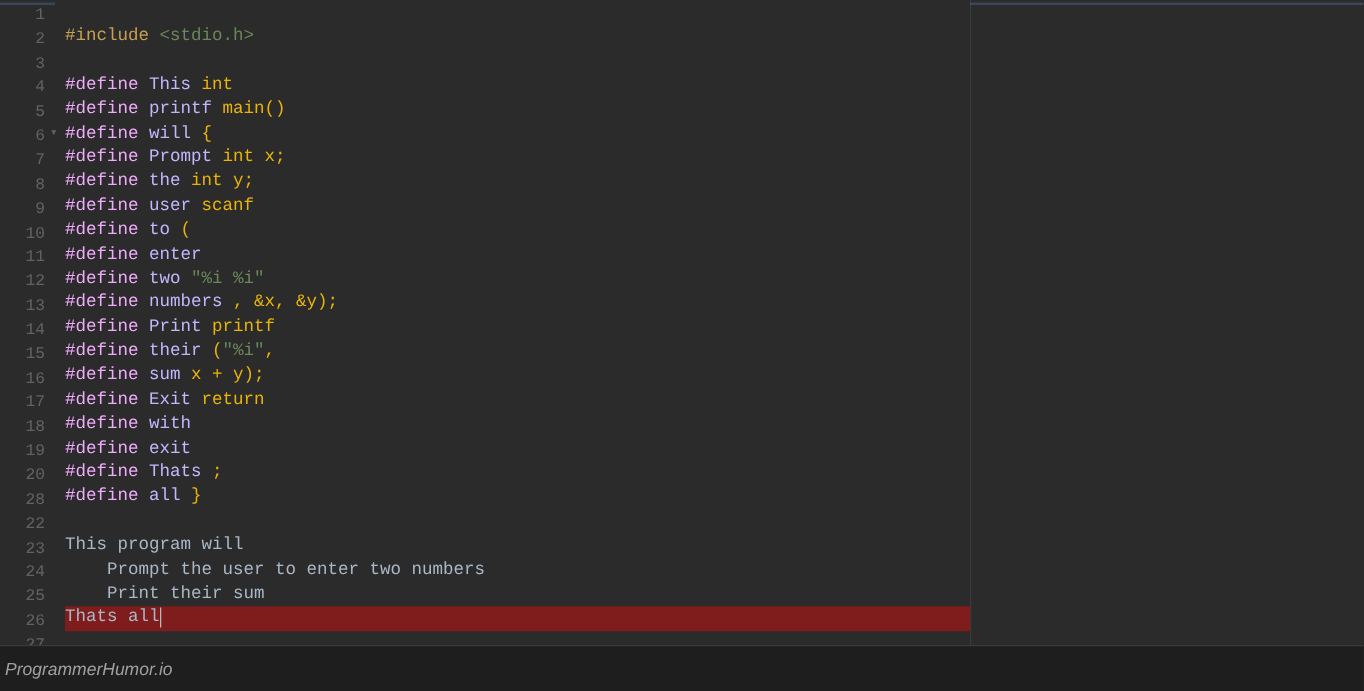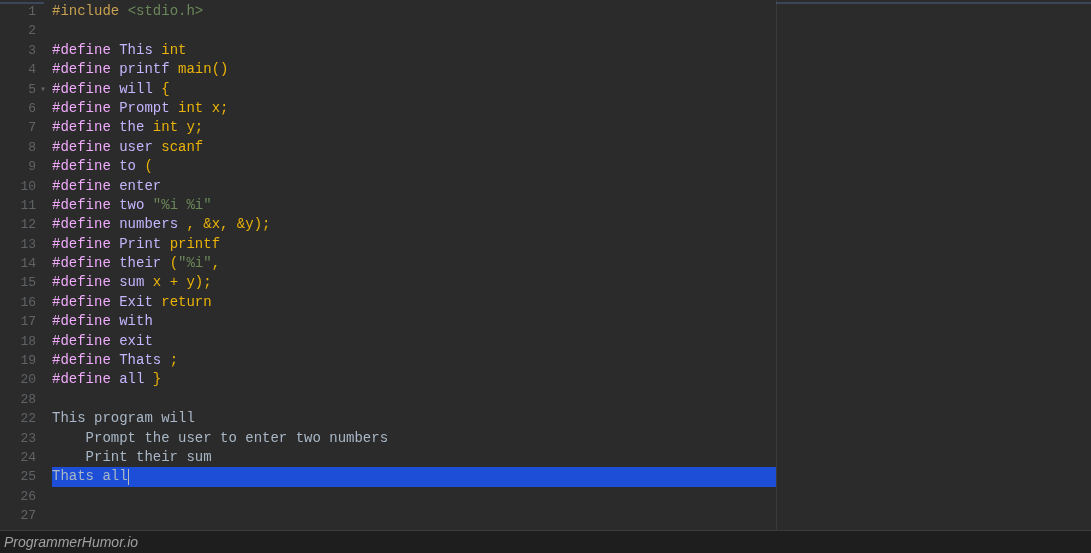--- a/index.html
+++ b/index.html
@@ -32,33 +32,33 @@
       user-select: none;
     }
     .gutter-line {
       height: 19.4px;
       line-height: 19.4px;
       font-size: 13px;
     }
     .code-area {
       flex: 1;
       padding-left: 8px;
-      padding-top: 2px;
+      padding-top: 20px;
       position: relative;
       background: #2b2b2b;
     }
     .code-line {
       height: 19.4px;
       line-height: 19.4px;
       white-space: pre;
       color: #a9b7c6;
       position: relative;
     }
     .code-line.active {
-      background: #1d4ed8;
+      background: #7f1d1d;
     }
     .fold-marker {
       position: absolute;
       left: -12px;
       color: #606366;
       font-size: 10px;
       cursor: pointer;
     }
     .kw-preproc {
       color: #f0abfc;
@@ -96,21 +96,21 @@
       right: 0;
       height: 2px;
       background: #4a6187;
       opacity: 0.5;
     }
     .footer {
       position: absolute;
       bottom: 0;
       left: 0;
       right: 0;
-      height: 23px;
+      height: 37px;
       background: #1e1e1e;
       border-top: 1px solid #3a3a3a;
       display: flex;
       align-items: center;
       padding-left: 4px;
     }
     .footer-text {
       color: #a0a0a0;
       font-style: italic;
       font-size: 14px;

